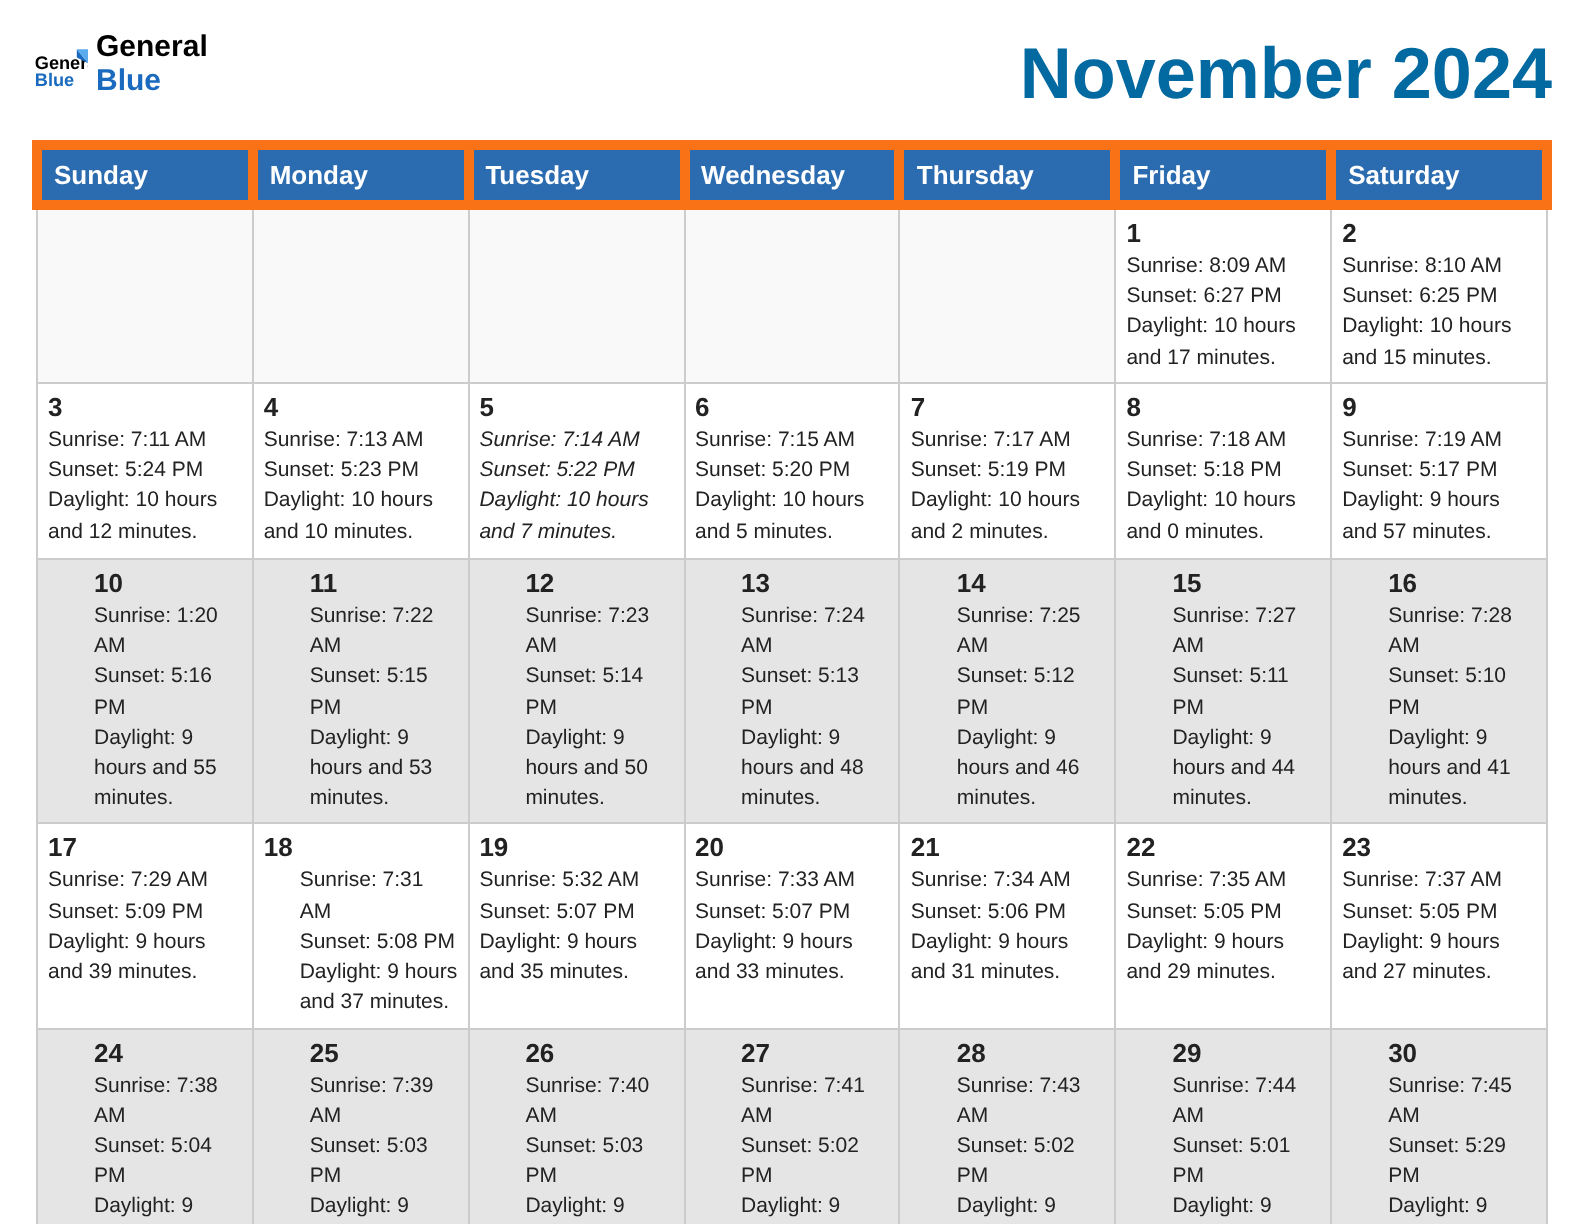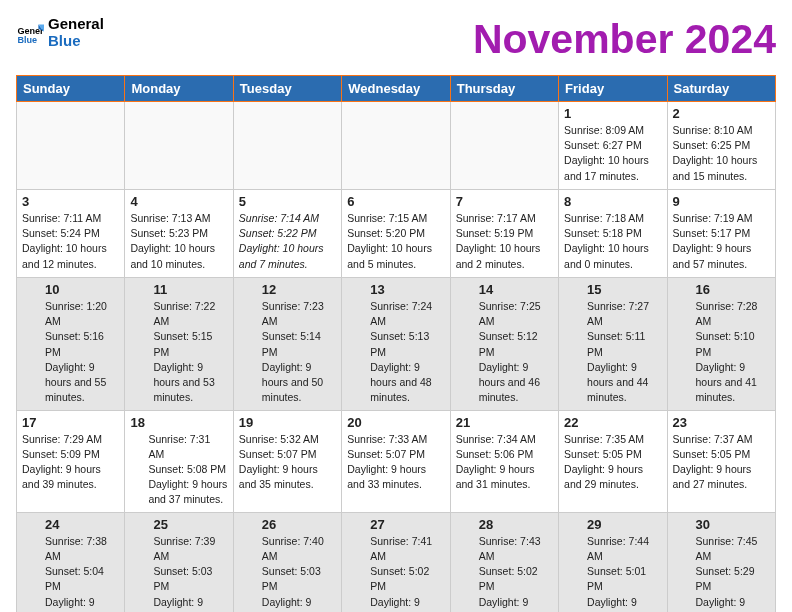--- a/index.html
+++ b/index.html
@@ -22,41 +22,41 @@
       gap: 4px;
     }
     .logo-icon {
       width: 28px;
       height: 28px;
     }
     .title-area {
       text-align: right;
     }
     .month-title {
-      font-size: 41px;
+      font-size: 36px;
       font-weight: bold;
-      color: #a21caf;
+      color: #0369a1;
     }
     .location {
       font-size: 14px;
       color: #444;
     }
     table {
       width: 100%;
       border-collapse: collapse;
       table-layout: fixed;
     }
     th {
       background-color: #2b6cb0;
       color: #fff;
       text-align: left;
       padding: 5px 6px;
       font-size: 13px;
       font-weight: bold;
-      border: 1px solid #f97316;
+      border: 5px solid #f97316;
     }
     td {
       border: 1px solid #ccc;
       vertical-align: top;
       padding: 4px 5px;
       font-size: 10.5px;
       color: #222;
       height: 88px;
       background: #fff;
     }

